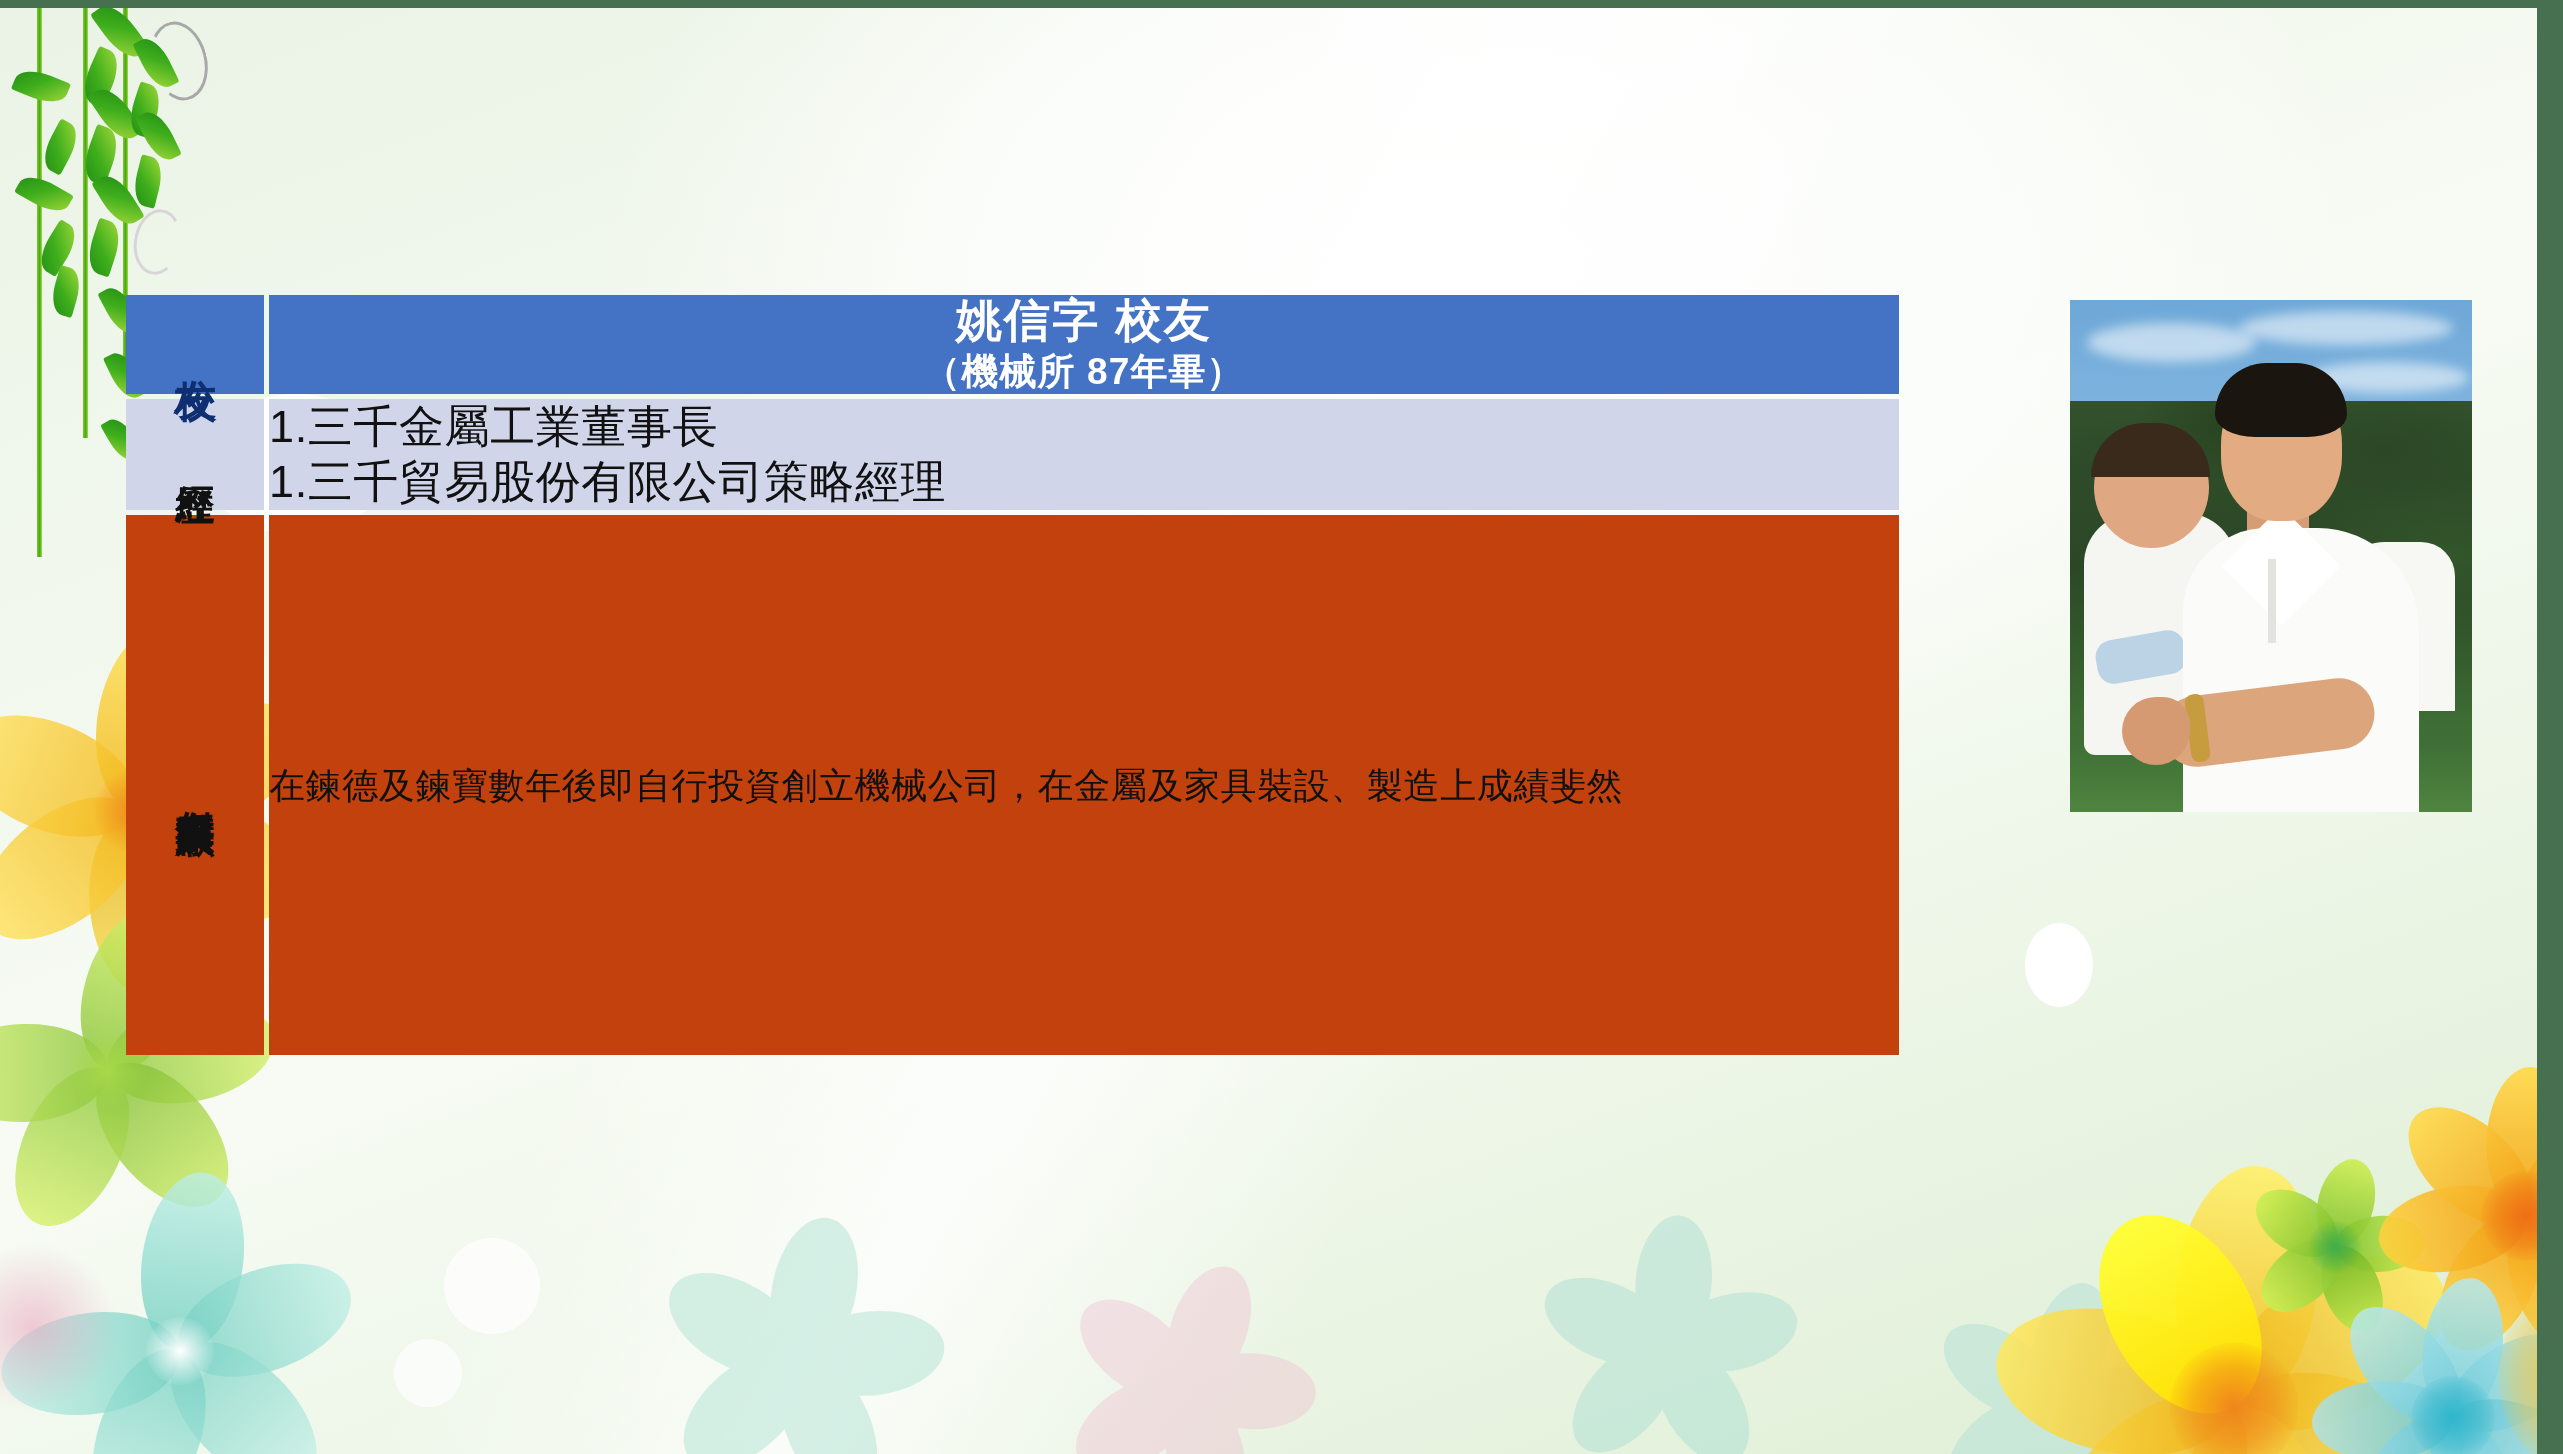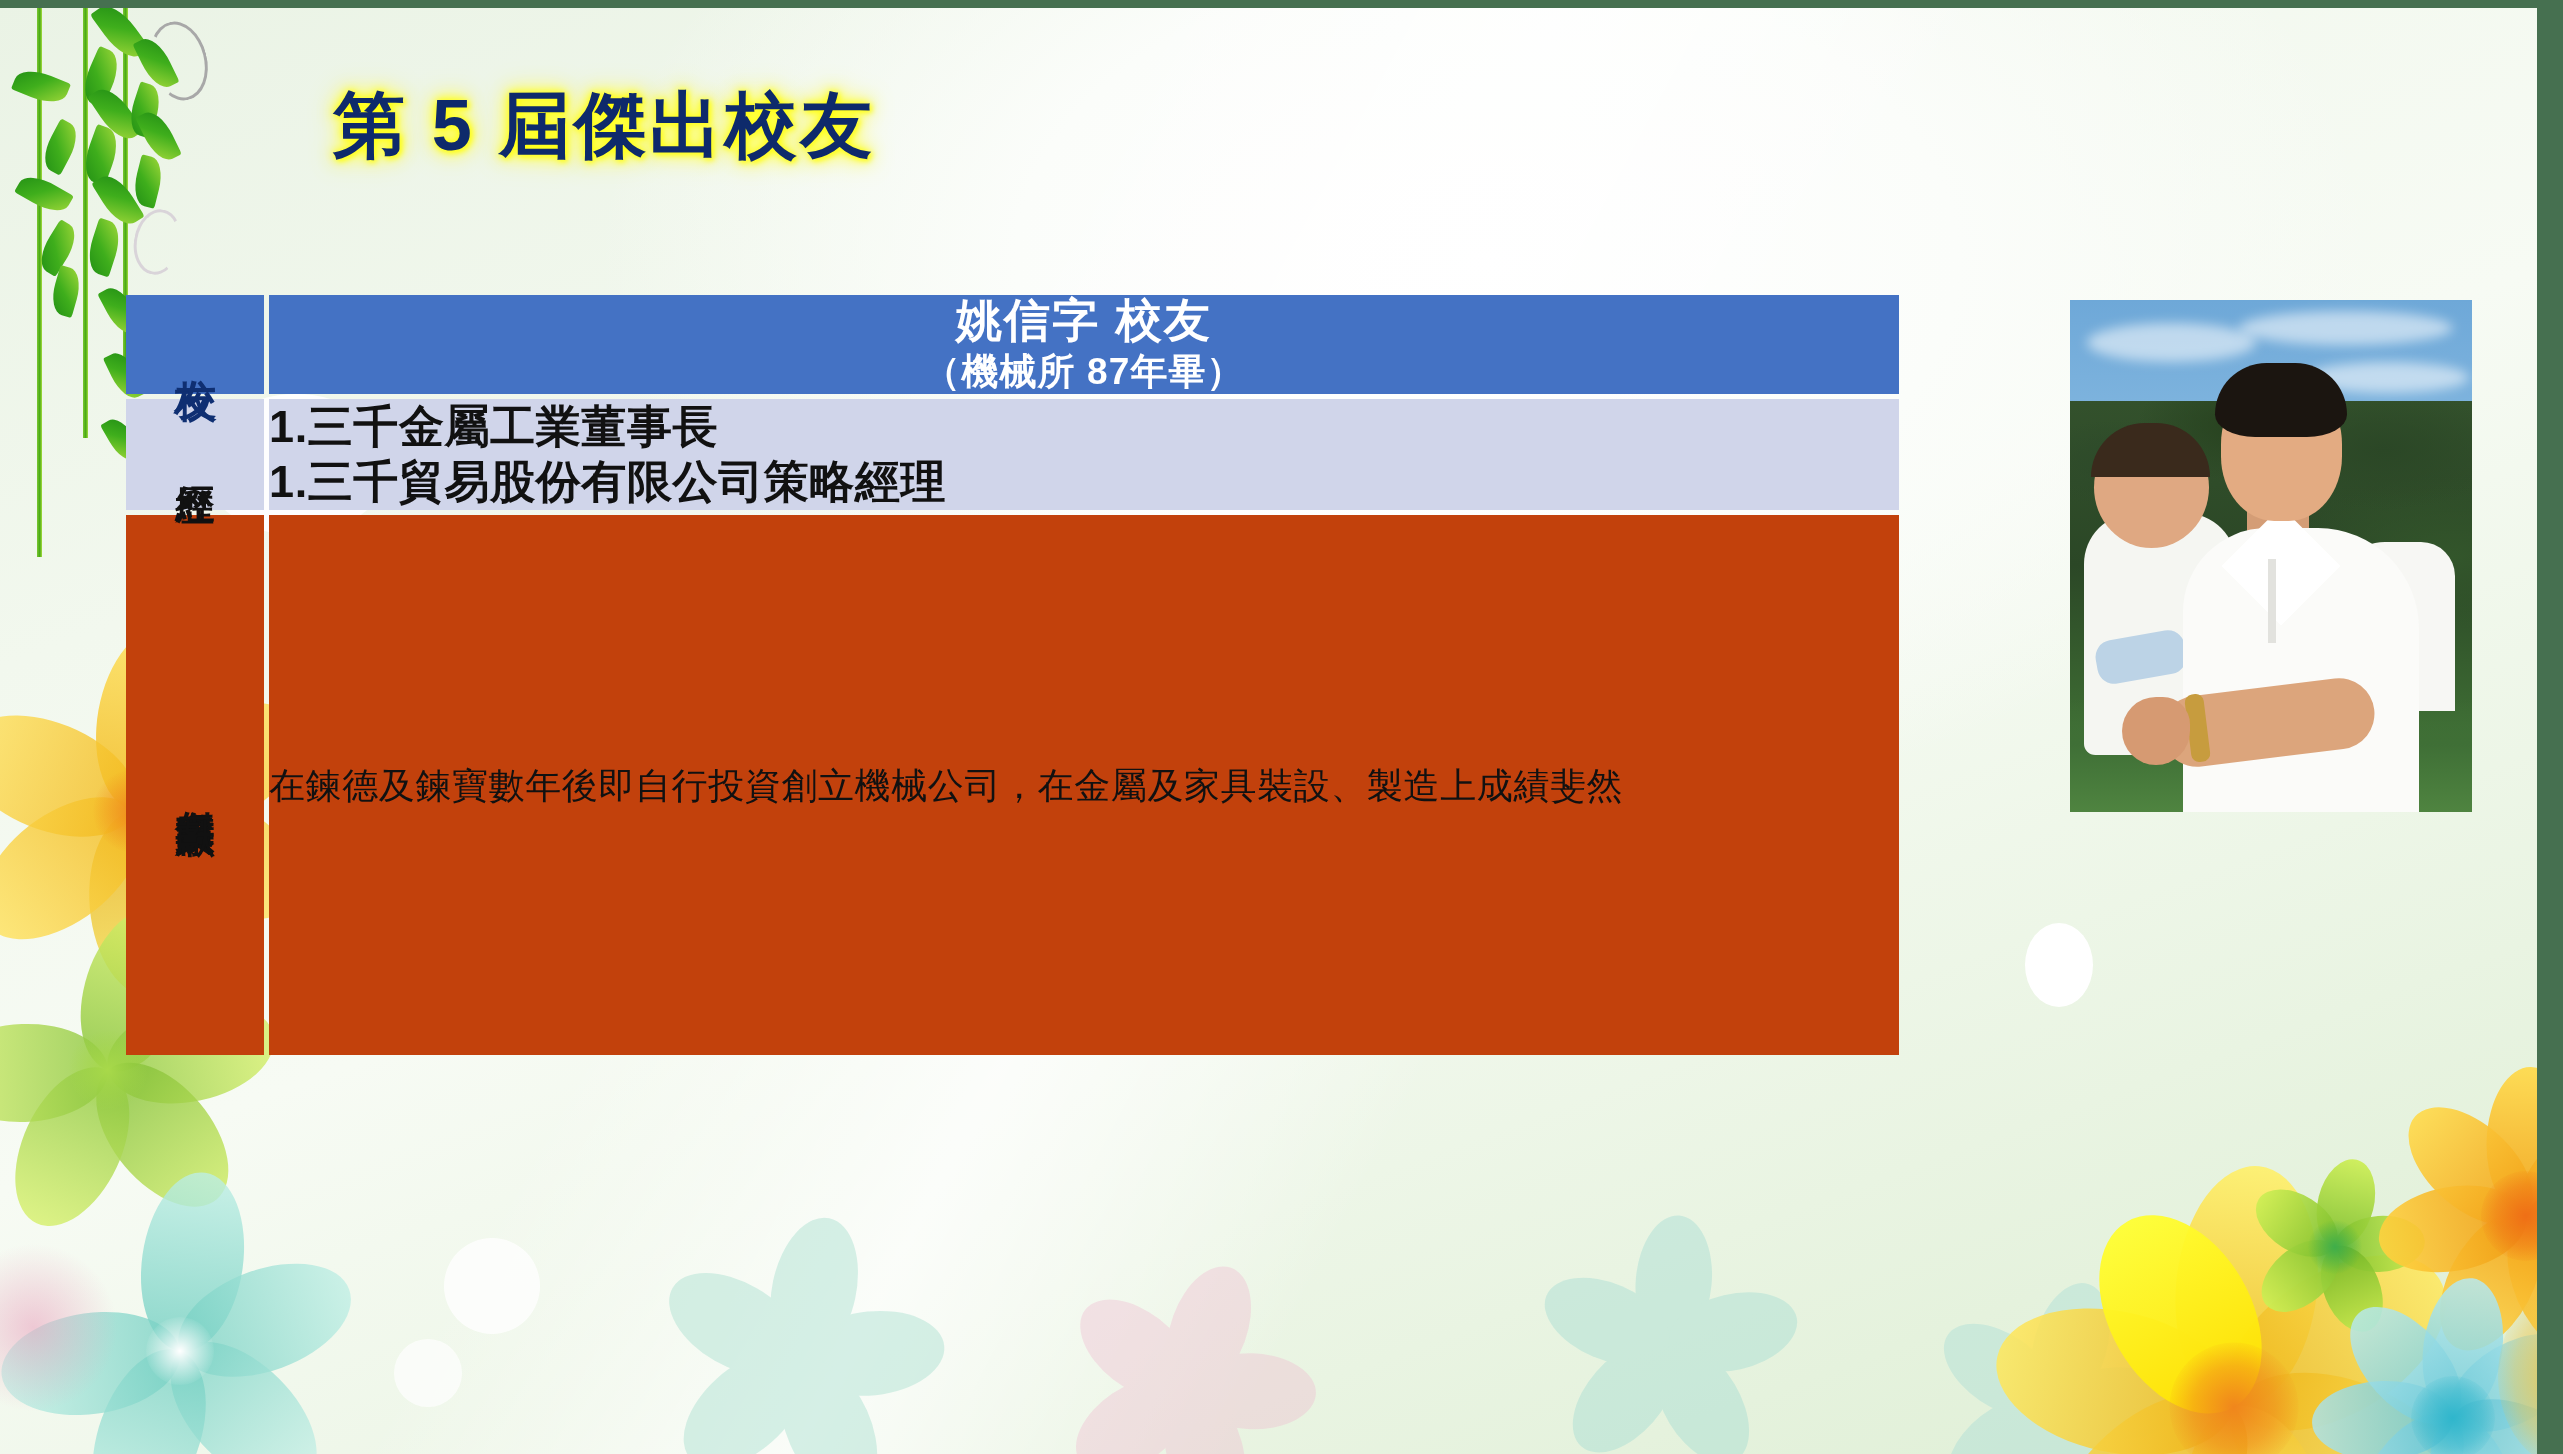--- a/index.html
+++ b/index.html
@@ -75,21 +75,21 @@
   .hdr .vlabel{color:#0f2f72;font-size:42px;font-weight:bold;}
   .hdr-main{
     background:#4472c4;color:#ffffff;text-align:center;
     padding:14.6px 0 17px 0;
   }
   .hdr-name{font-size:46px;font-weight:bold;letter-spacing:2.3px;line-height:1.12;}
   .hdr-sub{font-size:37px;font-weight:bold;letter-spacing:1.1px;line-height:1.18;margin-top:3.4px;}
 
   .row2 td{background:#d0d5ea;}
   .row2 .vlabel{color:#111111;font-size:39px;font-weight:bold;}
-  .row2-body{padding:19px 0 19px 23.6px;font-weight:bold;}
+  .row2-body{padding:19px 0 19px 23.6px;}
   .row2-body .line{font-size:45px;color:#111;line-height:1.24;letter-spacing:0.6px;}
 
   .row3 td{background:#c2410c;}
   .row3 .cell-label{height:540px;}
   .row3 .vlabel{color:#111111;font-size:39px;font-weight:bold;}
   .row3-body{vertical-align:top;padding:15.8px 34px 0 23.6px;}
   .row3-body .para{font-size:36px;color:#111;line-height:1.48;letter-spacing:0.6px;}
 
   
   #alumni-photo{
@@ -271,21 +271,20 @@
 
     <div class="leaf" style="left:129px;top:50px;width:54px;height:26px;transform:rotate(64deg);"></div>
     <div class="leaf" style="left:119px;top:97px;width:52px;height:26px;transform:rotate(-72deg);"></div>
     <div class="leaf" style="left:132px;top:123px;width:53px;height:26px;transform:rotate(64deg);"></div>
     <div class="leaf" style="left:123px;top:169px;width:50px;height:25px;transform:rotate(-76deg);"></div>
 
     <div class="curl" style="left:151px;top:21.4px;width:50px;height:74px;border-color:#a8a8a8;border-left-color:transparent;transform:rotate(-14deg);"></div>
     <div class="curl" style="left:134px;top:209px;width:41px;height:60px;border-color:#d9d4d9;border-right-color:transparent;transform:rotate(10deg);"></div>
   </div>
 
-  <div id="title">第 5 屆傑出校友</div>
 
   <table id="alumni-table">
     <tbody>
       <tr class="hdr-row">
         <td class="cell-label hdr">
           <span class="vlabel">校友</span>
         </td>
         <td class="hdr-main">
           <div class="hdr-name">姚信字 校友</div>
           <div class="hdr-sub">（機械所 87年畢）</div>

